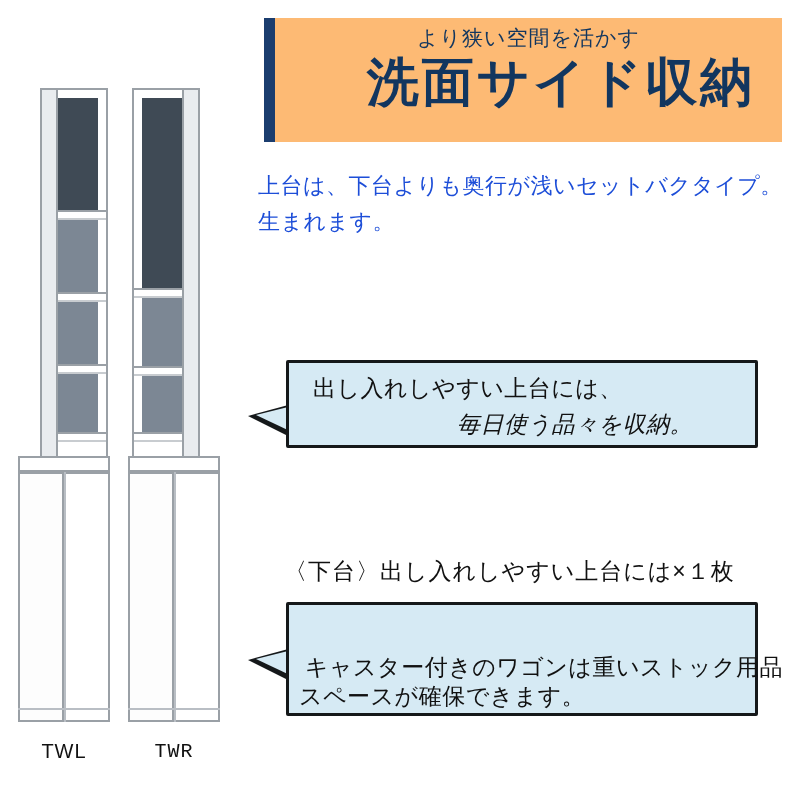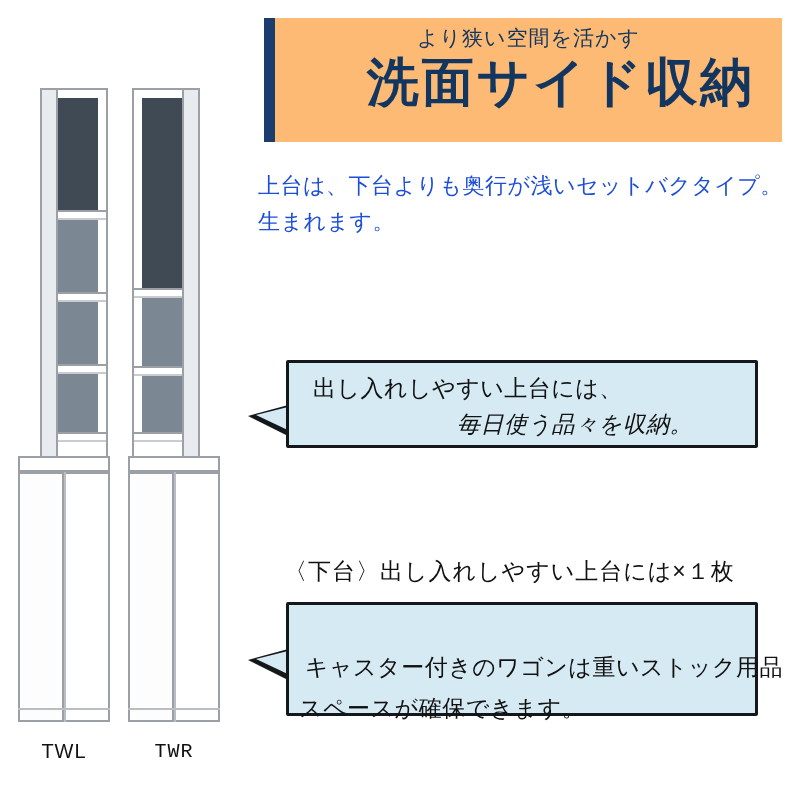--- a/index.html
+++ b/index.html
@@ -281,16 +281,16 @@
     <div class="line" style="left:24px; top:10px;">出し入れしやすい上台には、</div>
     <div class="line" style="left:168px; top:46px;font-style:italic;">毎日使う品々を収納。</div>
   </div>
 
   <div class="section-title" id="lower-title">〈下台〉出し入れしやすい上台には×１枚</div>
 
   <div class="tail" id="tail-lower"></div>
   <div class="tail" id="tail-lower-in"></div>
   <div class="bubble" id="bubble-lower">
     <div class="line" style="left:16px; top:8px;margin-top:39px;">キャスター付きのワゴンは重いストック用品</div>
-    <div class="line" style="left:10px; top:88px;text-align:center;">スペースが確保できます。</div>
+    <div class="line" style="left:10px; top:76px;text-align:center;">スペースが確保できます。</div>
   </div>
 
 </div>
 
 </body></html>

